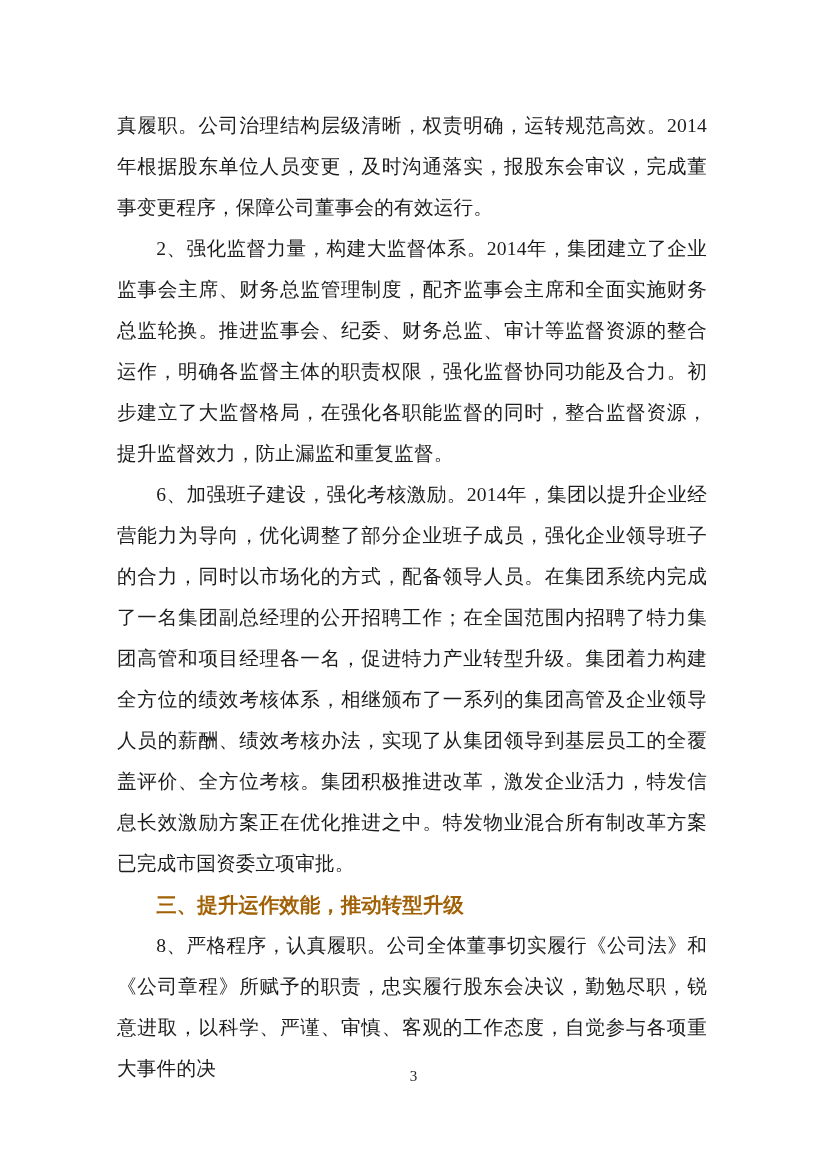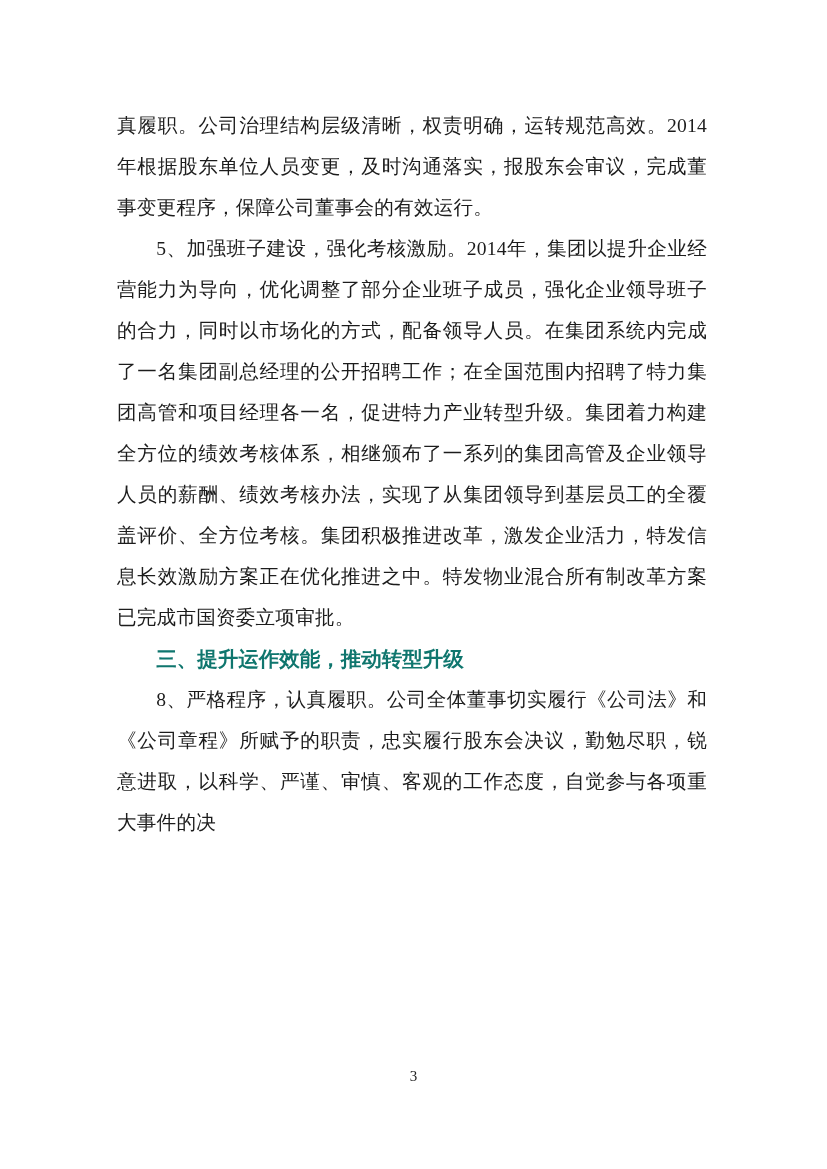--- a/index.html
+++ b/index.html
@@ -35,21 +35,21 @@
     text-indent: 2em;
   }
   .heading {
     margin: 0;
     padding: 0;
     font-size: 20.5px;
     line-height: 41px;
     font-weight: 700;
     font-family: "Liberation Sans", "DejaVu Sans", sans-serif;
     text-indent: 1.92em;
-    color: #0f766e;
+    color: #a16207;
   }
   .footer {
     position: absolute;
     left: 0;
     top: 1066px;
     width: 827px;
     text-align: center;
   }
   .page-number {
     font-size: 15px;
@@ -57,20 +57,21 @@
     color: #222222;
     font-family: "Liberation Serif", "DejaVu Serif", serif;
   }
 </style>
 </head>
 <body>
 
 <div class="page">
   <div class="content">
     <p class="para">真履职。公司治理结构层级清晰，权责明确，运转规范高效。2014 年根据股东单位人员变更，及时沟通落实，报股东会审议，完成董事变更程序，保障公司董事会的有效运行。</p>
-    <p class="para indent">5、加强班子建设，强化考核激励。2014年，集团以提升企业经营能力为导向，优化调整了部分企业班子成员，强化企业领导班子的合力，同时以市场化的方式，配备领导人员。在集团系统内完成了一名集团副总经理的公开招聘工作；在全国范围内招聘了特力集团高管和项目经理各一名，促进特力产业转型升级。集团着力构建全方位的绩效考核体系，相继颁布了一系列的集团高管及企业领导人员的薪酬、绩效考核办法，实现了从集团领导到基层员工的全覆盖评价、全方位考核。集团积极推进改革，激发企业活力，特发信息长效激励方案正在优化推进之中。特发物业混合所有制改革方案已完成市国资委立项审批。</p>
+    <p class="para indent">2、强化监督力量，构建大监督体系。2014年，集团建立了企业监事会主席、财务总监管理制度，配齐监事会主席和全面实施财务总监轮换。推进监事会、纪委、财务总监、审计等监督资源的整合运作，明确各监督主体的职责权限，强化监督协同功能及合力。初步建立了大监督格局，在强化各职能监督的同时，整合监督资源，提升监督效力，防止漏监和重复监督。</p>
+    <p class="para indent">6、加强班子建设，强化考核激励。2014年，集团以提升企业经营能力为导向，优化调整了部分企业班子成员，强化企业领导班子的合力，同时以市场化的方式，配备领导人员。在集团系统内完成了一名集团副总经理的公开招聘工作；在全国范围内招聘了特力集团高管和项目经理各一名，促进特力产业转型升级。集团着力构建全方位的绩效考核体系，相继颁布了一系列的集团高管及企业领导人员的薪酬、绩效考核办法，实现了从集团领导到基层员工的全覆盖评价、全方位考核。集团积极推进改革，激发企业活力，特发信息长效激励方案正在优化推进之中。特发物业混合所有制改革方案已完成市国资委立项审批。</p>
     <h2 class="heading">三、提升运作效能，推动转型升级</h2>
     <p class="para indent">8、严格程序，认真履职。公司全体董事切实履行《公司法》和《公司章程》所赋予的职责，忠实履行股东会决议，勤勉尽职，锐意进取，以科学、严谨、审慎、客观的工作态度，自觉参与各项重大事件的决</p>
   </div>
   <div class="footer">
     <span class="page-number">3</span>
   </div>
 </div>
 
 </body></html>

